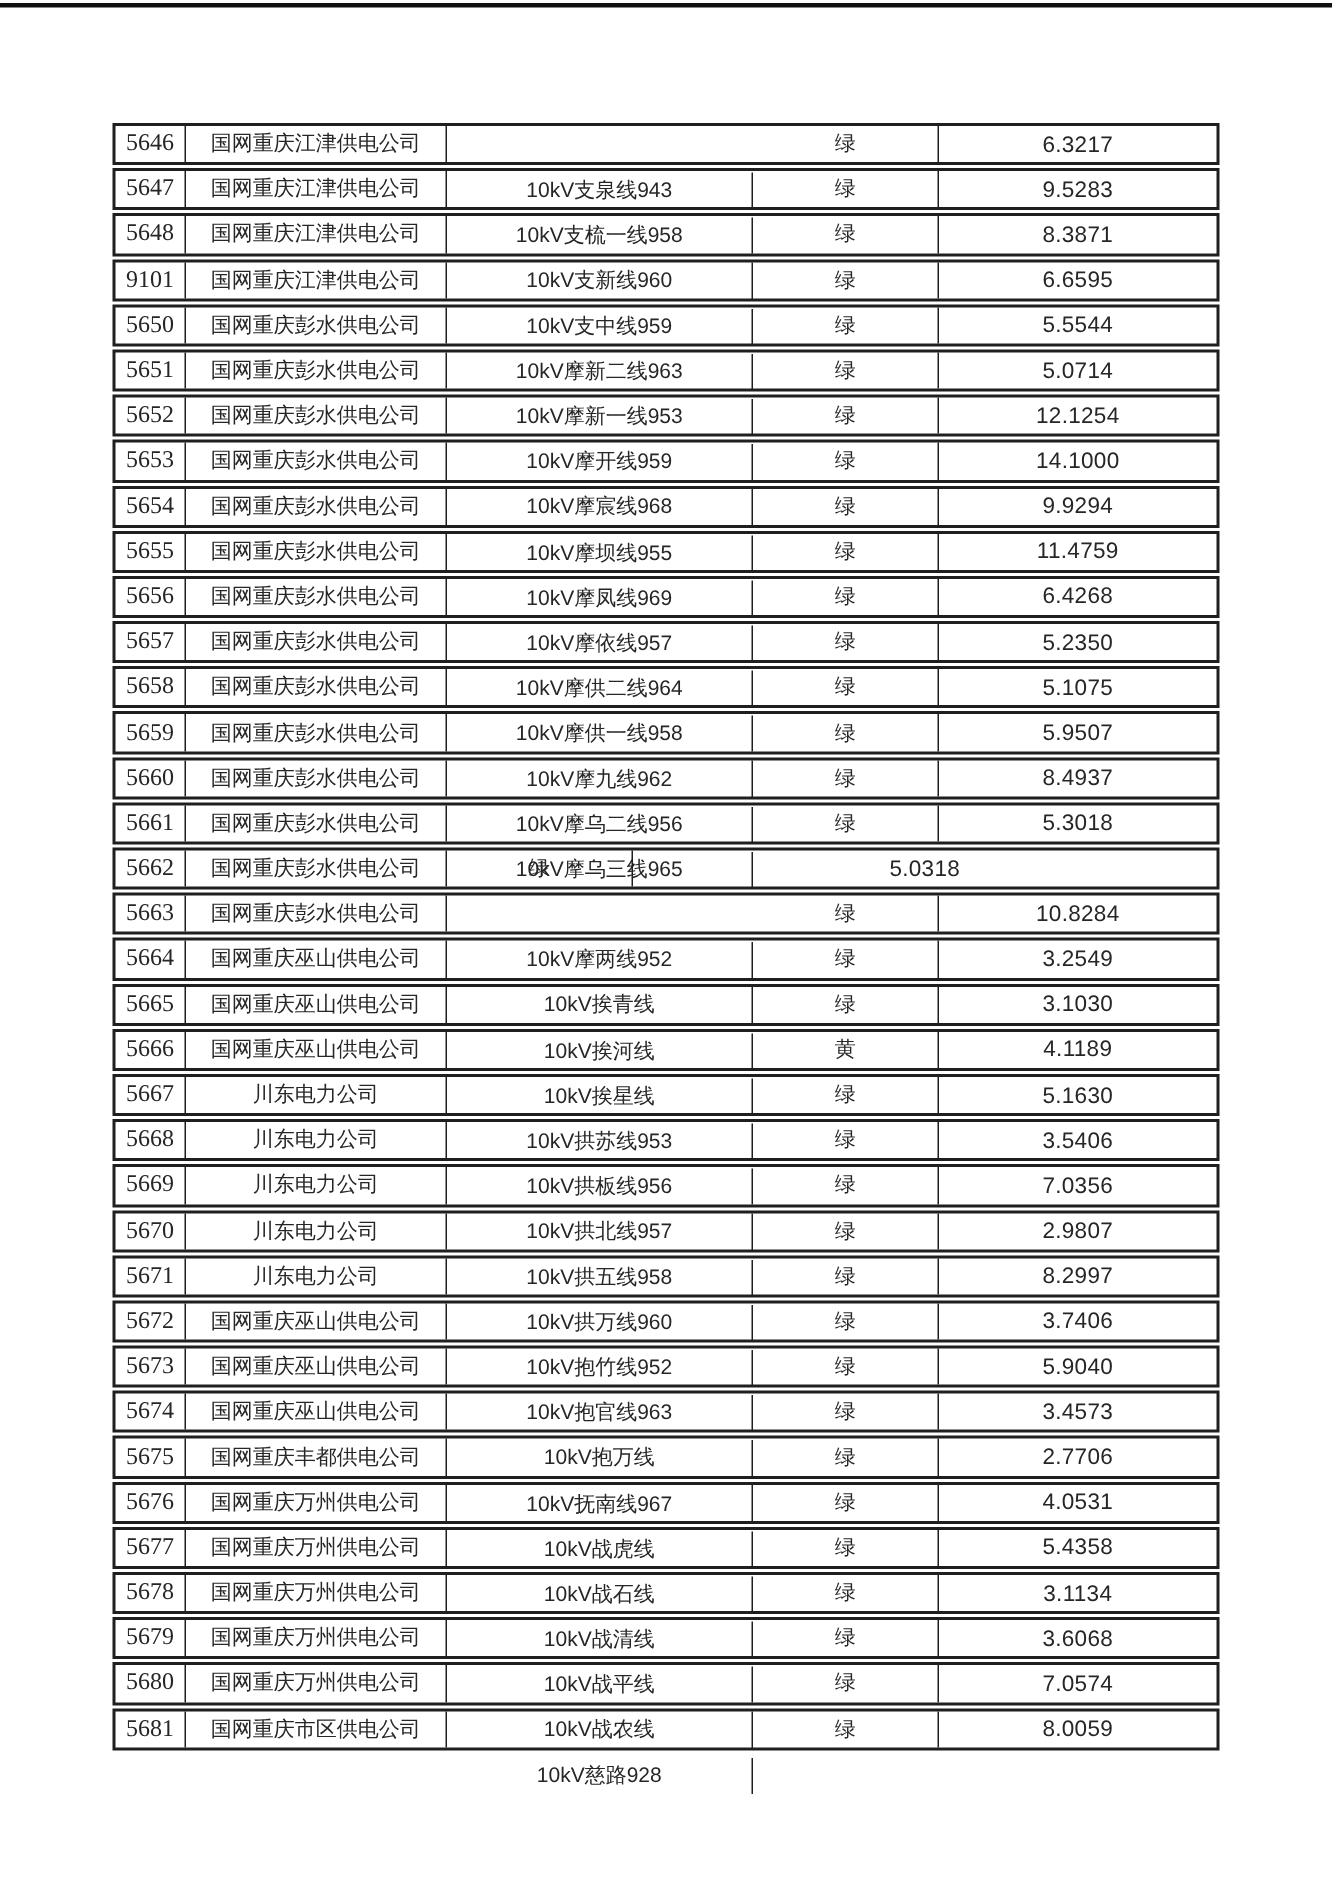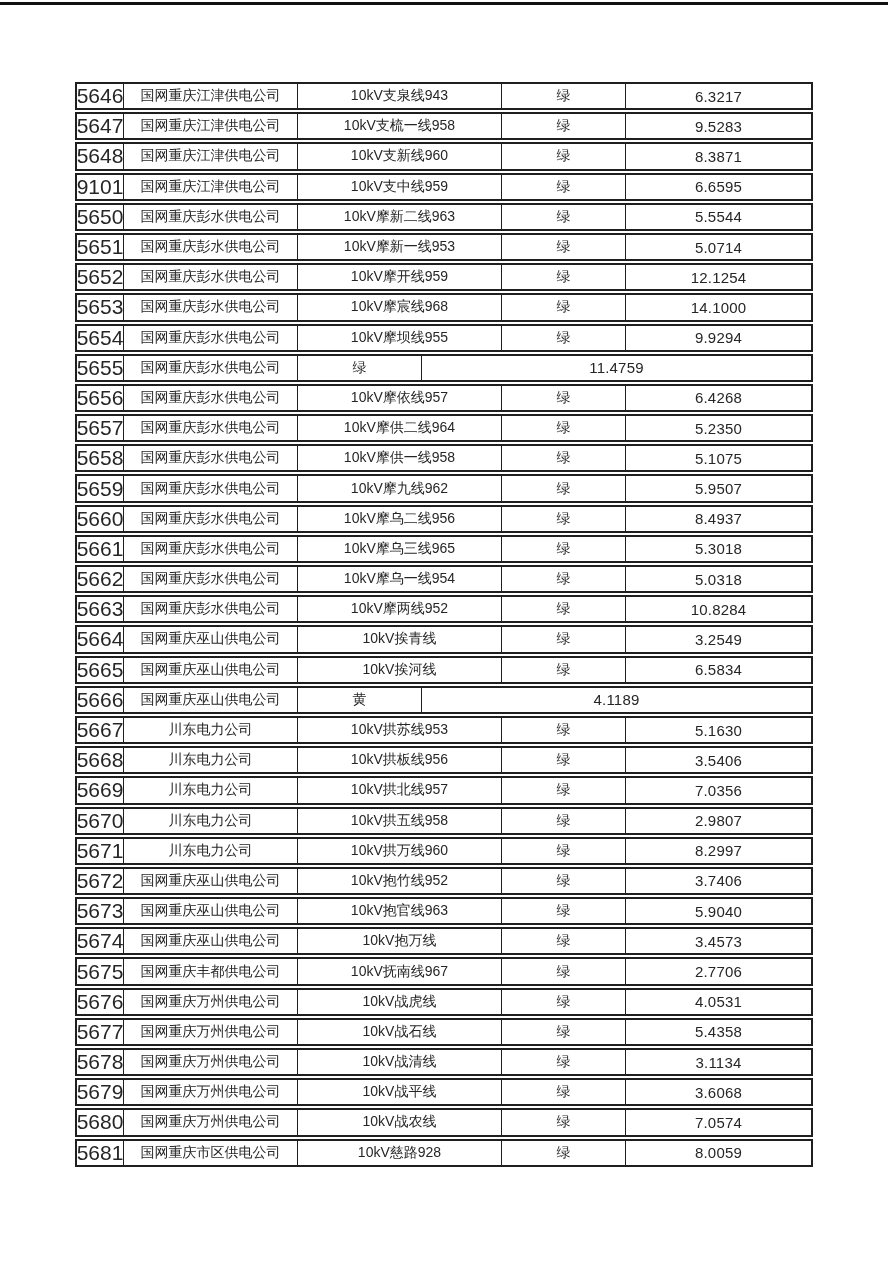--- a/index.html
+++ b/index.html
@@ -43,23 +43,23 @@
     display: flex;
     align-items: center;
     justify-content: center;
     height: 100%;
     color: #262626;
     font-size: 14px;
     white-space: nowrap;
     overflow: hidden;
     border-right: 1.6px solid #1f1f1f;
   }
-  .c0 { width: 47px;  font-size: 21px; }
+  .c0 { width: 47px;  font-size: 16px; font-family: Liberation Serif, serif; }
   .c1 { width: 174px; }
-  .c2 { width: 204px; }
+  .c2 { width: 204px; margin-top: 31px; }
   .c3 { width: 124px; }
   .c4 { flex: 1; border-right: none; font-size: 15px; letter-spacing: 0.2px; text-align: right; }
 </style>
 </head>
 <body>
 
 <div class="page">
   <div class="top-rule"></div>
   <div class="tbl">
       <div class="row">
@@ -121,20 +121,21 @@
       <div class="row">
     <div class="cell c0">5654</div>
     <div class="cell c1">国网重庆彭水供电公司</div>
     <div class="cell c2">10kV摩坝线955</div>
     <div class="cell c3">绿</div>
     <div class="cell c4">9.9294</div>
   </div>
       <div class="row">
     <div class="cell c0">5655</div>
     <div class="cell c1">国网重庆彭水供电公司</div>
+    <div class="cell c2">10kV摩凤线969</div>
     <div class="cell c3">绿</div>
     <div class="cell c4">11.4759</div>
   </div>
       <div class="row">
     <div class="cell c0">5656</div>
     <div class="cell c1">国网重庆彭水供电公司</div>
     <div class="cell c2">10kV摩依线957</div>
     <div class="cell c3">绿</div>
     <div class="cell c4">6.4268</div>
   </div>
@@ -169,21 +170,20 @@
       <div class="row">
     <div class="cell c0">5661</div>
     <div class="cell c1">国网重庆彭水供电公司</div>
     <div class="cell c2">10kV摩乌三线965</div>
     <div class="cell c3">绿</div>
     <div class="cell c4">5.3018</div>
   </div>
       <div class="row">
     <div class="cell c0">5662</div>
     <div class="cell c1">国网重庆彭水供电公司</div>
-    <div class="cell c2">10kV摩乌一线954</div>
     <div class="cell c3">绿</div>
     <div class="cell c4">5.0318</div>
   </div>
       <div class="row">
     <div class="cell c0">5663</div>
     <div class="cell c1">国网重庆彭水供电公司</div>
     <div class="cell c2">10kV摩两线952</div>
     <div class="cell c3">绿</div>
     <div class="cell c4">10.8284</div>
   </div>
@@ -192,25 +192,26 @@
     <div class="cell c1">国网重庆巫山供电公司</div>
     <div class="cell c2">10kV挨青线</div>
     <div class="cell c3">绿</div>
     <div class="cell c4">3.2549</div>
   </div>
       <div class="row">
     <div class="cell c0">5665</div>
     <div class="cell c1">国网重庆巫山供电公司</div>
     <div class="cell c2">10kV挨河线</div>
     <div class="cell c3">绿</div>
-    <div class="cell c4">6.5834</div>
+    <div class="cell c4">3.1030</div>
   </div>
       <div class="row">
     <div class="cell c0">5666</div>
     <div class="cell c1">国网重庆巫山供电公司</div>
+    <div class="cell c2">10kV挨星线</div>
     <div class="cell c3">黄</div>
     <div class="cell c4">4.1189</div>
   </div>
       <div class="row">
     <div class="cell c0">5667</div>
     <div class="cell c1">川东电力公司</div>
     <div class="cell c2">10kV拱苏线953</div>
     <div class="cell c3">绿</div>
     <div class="cell c4">5.1630</div>
   </div>

